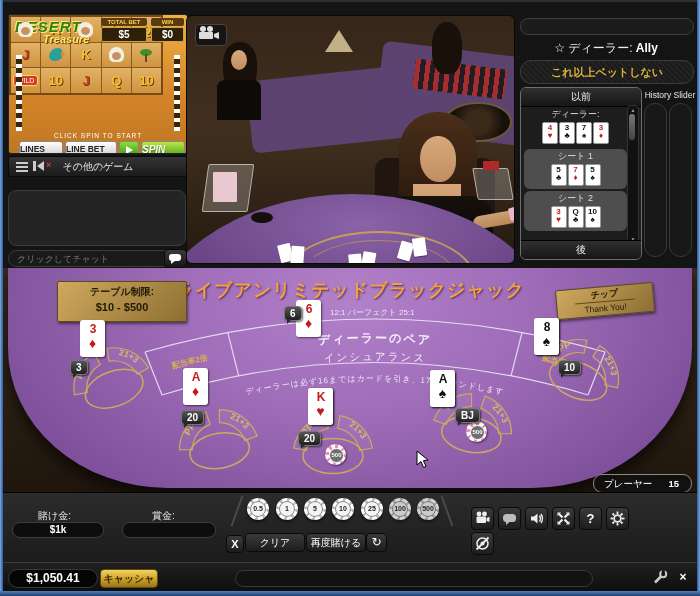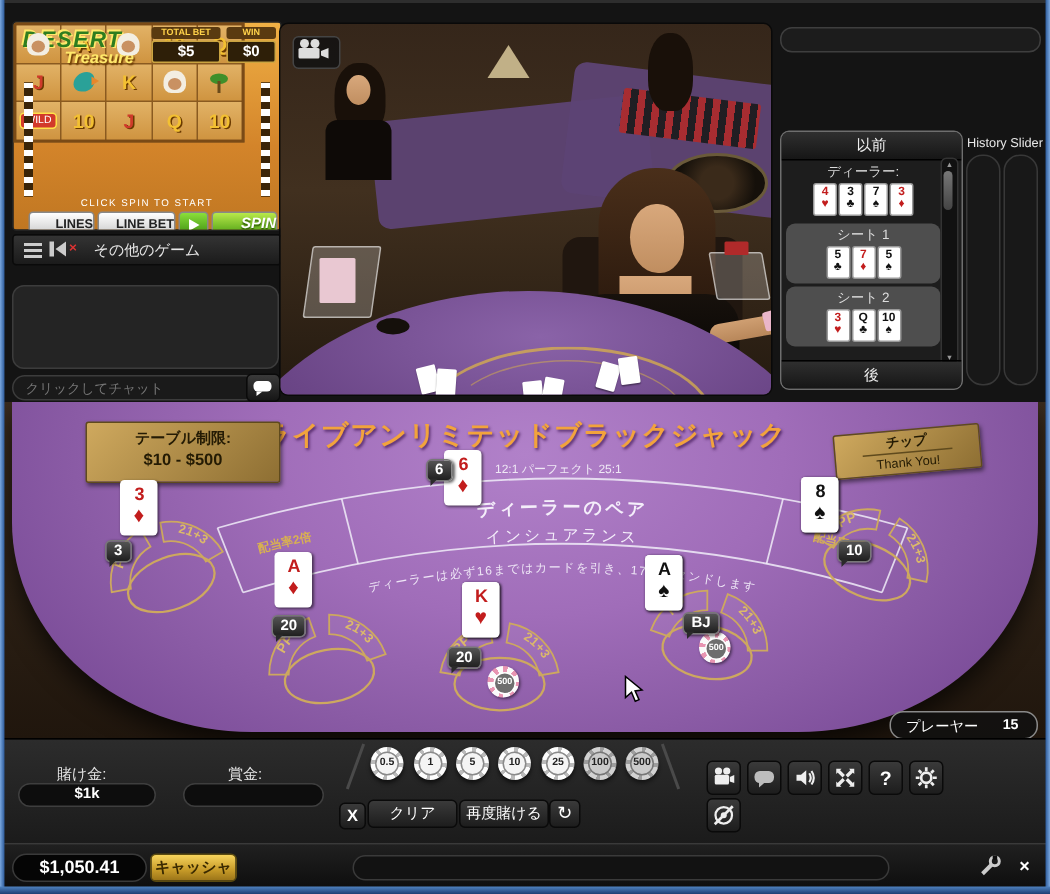--- a/index.html
+++ b/index.html
@@ -35,21 +35,21 @@
   .sym-parrot{width:14px;height:13px;background:#2aa198;border-radius:70% 40% 60% 40%;position:relative;}
   .sym-parrot::after{content:"";position:absolute;right:-3px;top:3px;border-left:5px solid #e8872a;
         border-top:3px solid transparent;border-bottom:3px solid transparent;}
   .sym-palms{width:14px;height:14px;position:relative;}
   .sym-palms::before{content:"";position:absolute;left:1px;top:1px;width:12px;height:7px;background:#3f8f2a;border-radius:50%;}
   .sym-palms::after{content:"";position:absolute;left:6px;top:6px;width:2px;height:8px;background:#6a4a1a;}
   .strip{position:absolute;top:40px;width:6px;height:76px;background:#3a2408;
         background-image:repeating-linear-gradient(180deg,#fff 0 4px,#3a2408 4px 9px);}
   #slot .hint{left:0;top:117px;width:100%;text-align:center;font-size:6.5px;color:#fff;letter-spacing:1px;}
   .slot-btn{position:absolute;top:126px;height:15px;background:linear-gradient(#fff,#c9c9c9);border:1px solid #888;
-        border-radius:3px;color:#222;font-size:8.5px;font-weight:bold;text-align:right;line-height:15px;}
+        border-radius:3px;color:#222;font-size:8.5px;font-weight:bold;text-align:left;line-height:15px;}
   #spin-btn{background:linear-gradient(#b8e84a,#4a9e12);color:#fff;text-shadow:0 1px 1px #2a5a00;font-size:10px;font-style:italic;}
   #play-btn{background:linear-gradient(#8adf3a,#3f8f12);width:18px;}
   #play-btn::after{content:"";position:absolute;left:6px;top:4px;border-left:7px solid #fff;
         border-top:4px solid transparent;border-bottom:4px solid transparent;}
 
   
   #other-games{left:8px;top:156px;width:178px;height:19px;background:linear-gradient(#343434,#1b1b1b);
         border:1px solid #0a0a0a;border-radius:3px;}
   #other-games .txt{position:absolute;left:0;width:100%;text-align:center;top:3px;font-size:10px;color:#e8e8e8;}
   .hamb{position:absolute;left:7px;top:5px;width:12px;height:2px;background:#ccc;box-shadow:0 4px 0 #ccc,0 8px 0 #ccc;}
@@ -324,20 +324,26 @@
       <svg width="26" height="16" viewBox="0 0 26 16">
         <circle cx="7" cy="4" r="3" fill="#ddd"></circle>
           <circle cx="14" cy="4" r="3" fill="#ddd"></circle>
         <rect x="3" y="7" width="14" height="7" rx="1" fill="#ddd"></rect>
         <path d="M18,9 L23,7 L23,14 L18,12 Z" fill="#ddd"></path>
       </svg>
     </div>
   </div>
 
   <div id="status-pill" class="abs pill"></div>
+  <div id="dealer-line" class="abs">
+    <span>☆</span>
+    <span>ディーラー:</span>
+    <b>Ally</b>
+  </div>
+  <div id="no-more-bets" class="abs">これ以上ベットしない</div>
 
   <div id="history" class="abs">
     <div class="hd">以前</div>
     <div class="rows">
       <div class="hrow">
         <span class="t">ディーラー:</span>
         <div class="hcards">
           <div class="hcard">
               <span class="red">4</span>
               <span class="red">♥</span>

